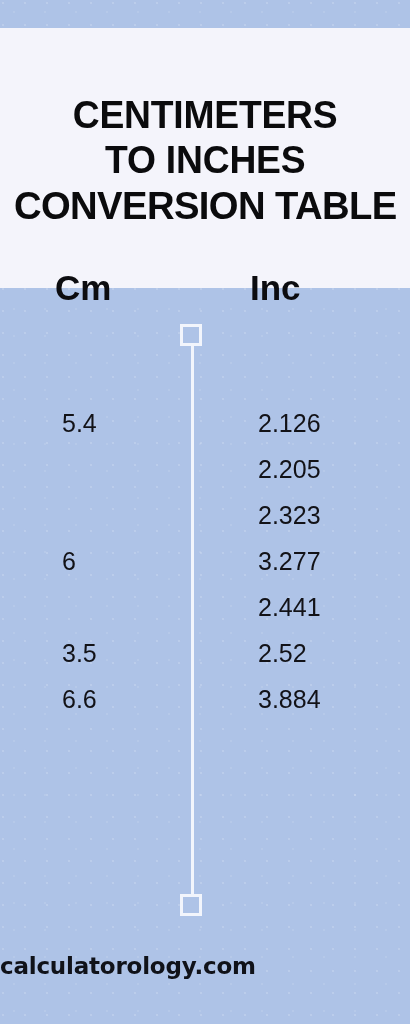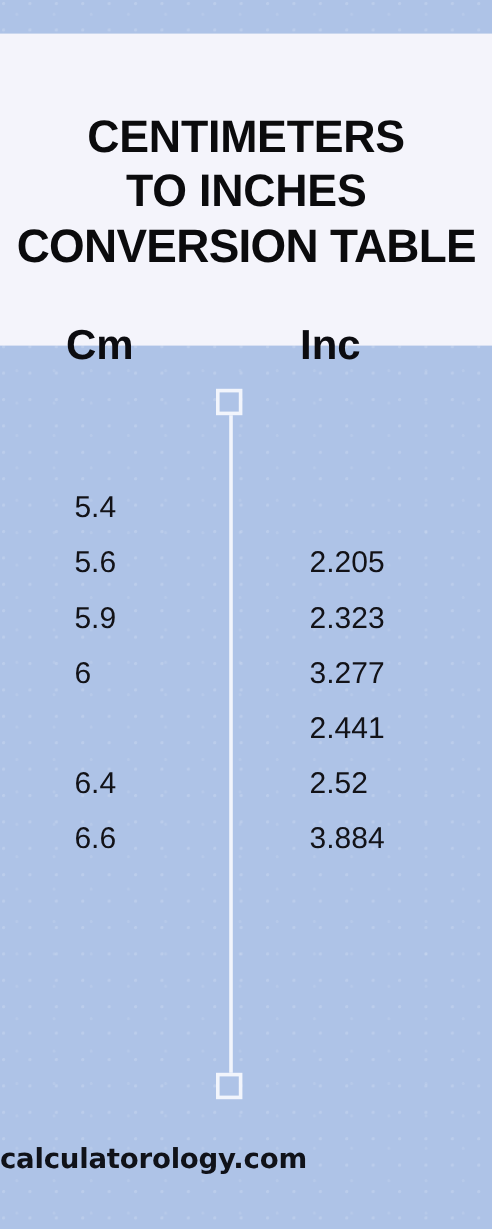--- a/index.html
+++ b/index.html
@@ -167,43 +167,42 @@
 
     <div class="divider">
       <div class="divider-cap top"></div>
       <div class="divider-cap bottom"></div>
     </div>
 
     <div class="rows">
 
       <div class="row">
         <div class="cell cm">5.4</div>
-      </div>
-
-      <div class="row">
-        <div class="cell cm">5.6</div>
+        <div class="cell inc">2.126</div>
+      </div>
+
+      <div class="row">
         <div class="cell inc">2.205</div>
       </div>
 
       <div class="row">
-        <div class="cell cm">5.9</div>
         <div class="cell inc">2.323</div>
       </div>
 
       <div class="row">
         <div class="cell cm">6</div>
         <div class="cell inc">3.277</div>
       </div>
 
       <div class="row">
         <div class="cell inc">2.441</div>
       </div>
 
       <div class="row">
-        <div class="cell cm">6.4</div>
+        <div class="cell cm">3.5</div>
         <div class="cell inc">2.52</div>
       </div>
 
       <div class="row">
         <div class="cell cm">6.6</div>
         <div class="cell inc">3.884</div>
       </div>
 
     </div>
   </div>

